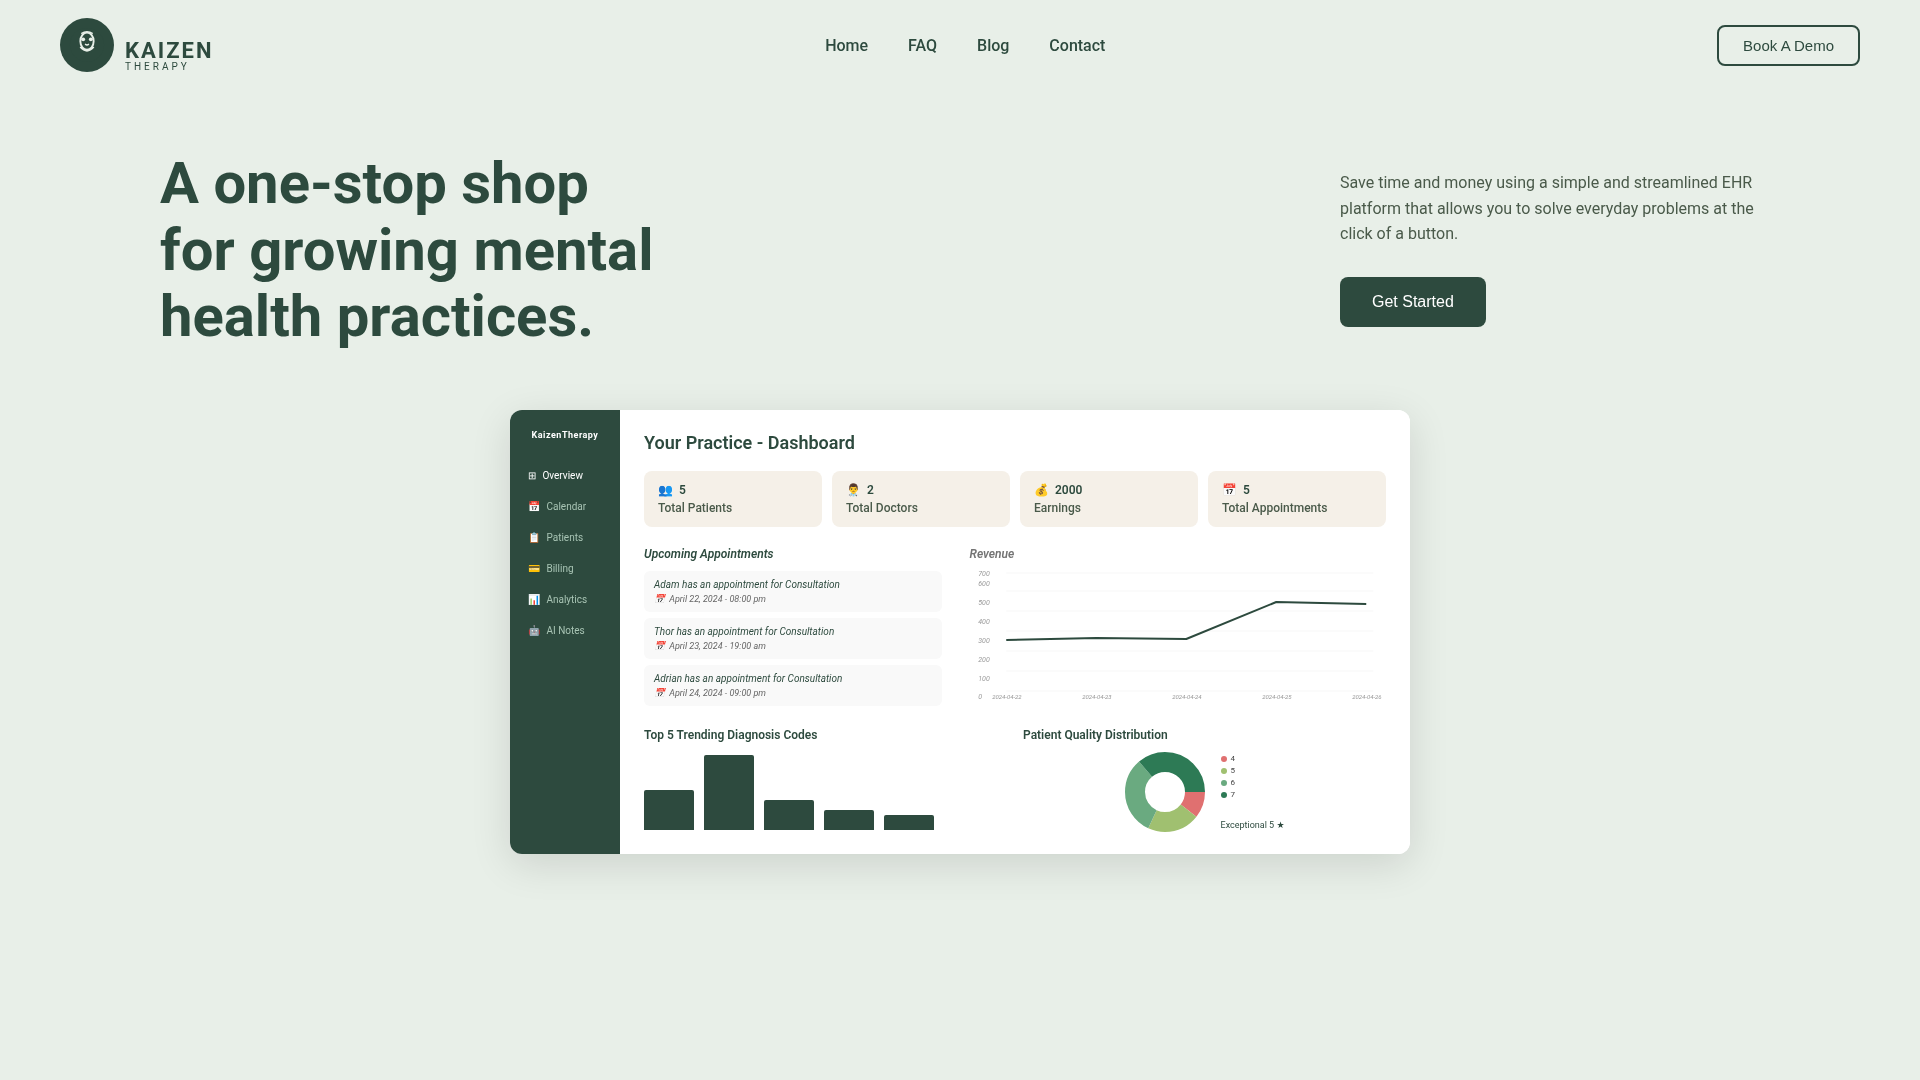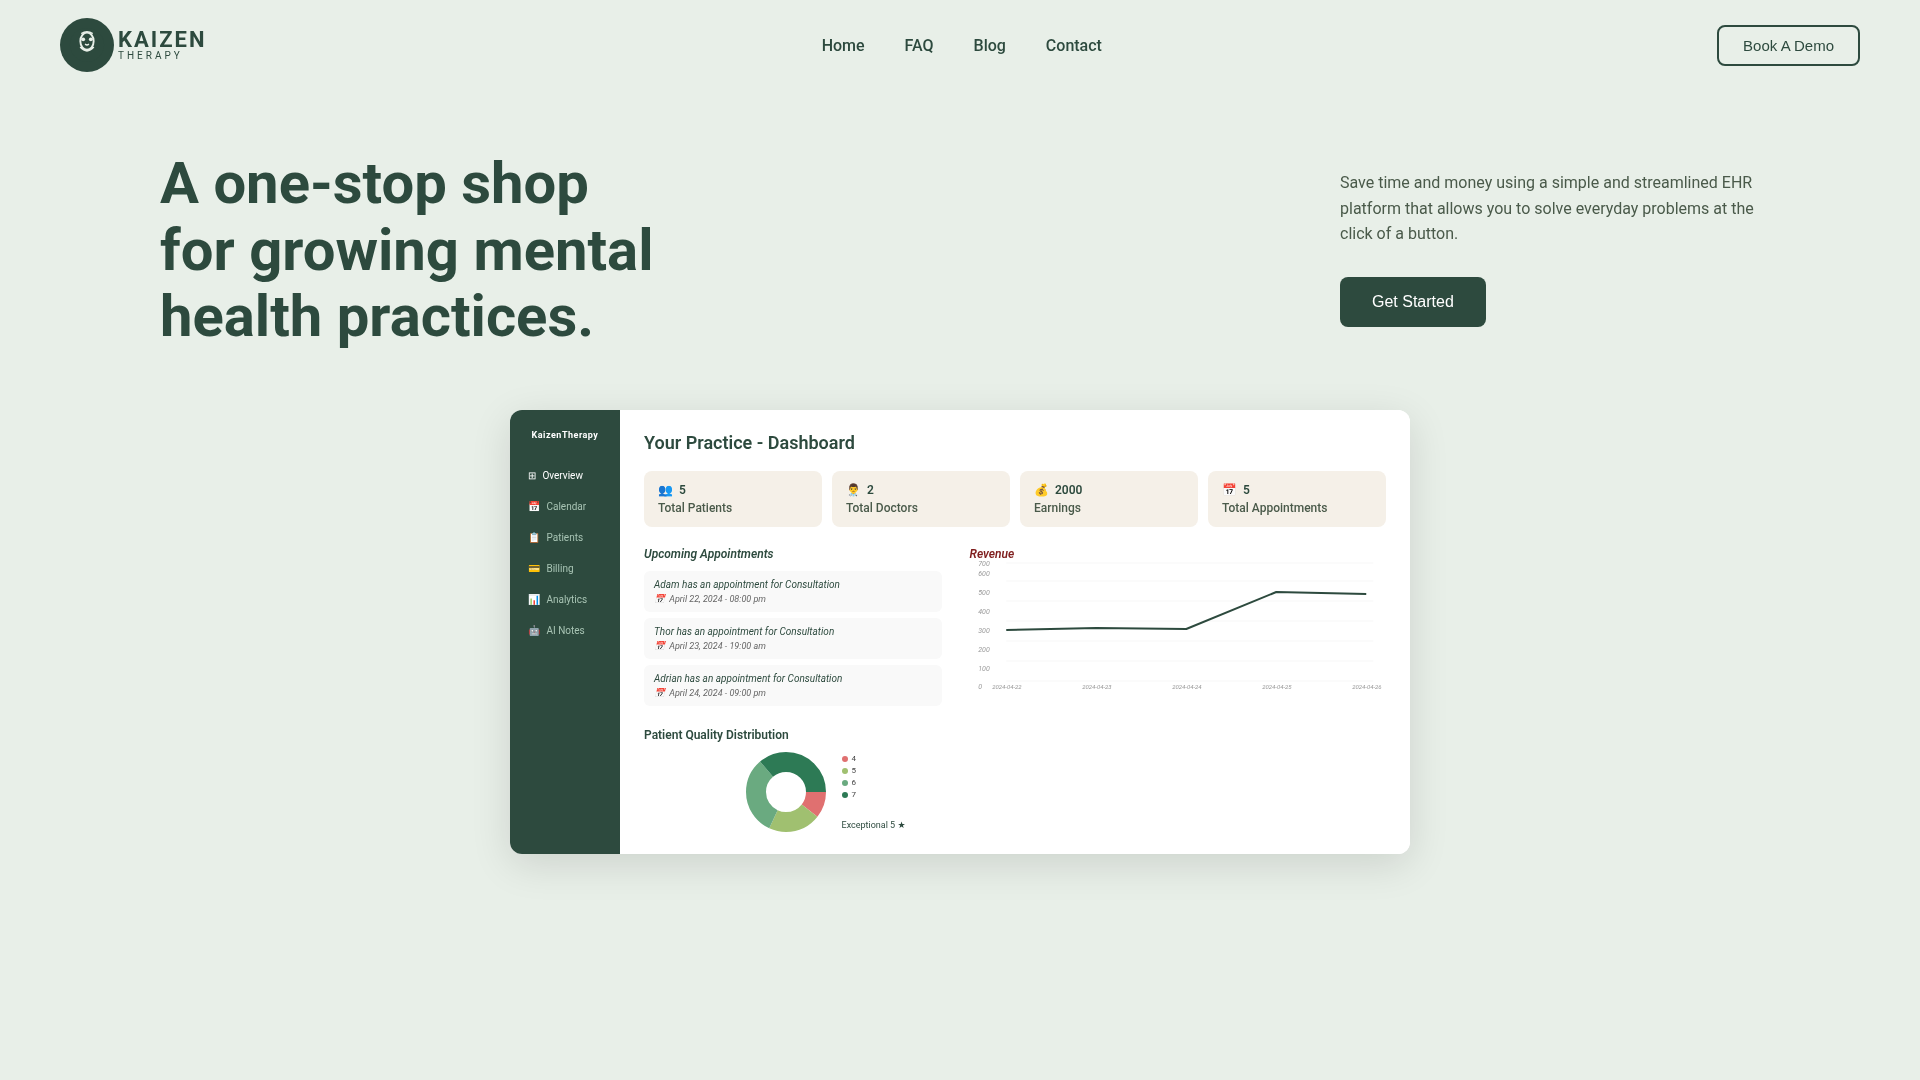--- a/index.html
+++ b/index.html
@@ -13,22 +13,22 @@
     
     nav {
       display: flex;
       align-items: center;
       justify-content: space-between;
       padding: 18px 60px;
       background: transparent;
     }
     .nav-logo {
       display: flex;
-      align-items: center;
-      gap: 4px;
+      align-items: flex-end;
+      gap: 11px;
     }
     .logo-circle {
       width: 54px;
       height: 54px;
       border-radius: 50%;
       background: #2d4a3e;
       display: flex;
       align-items: center;
       justify-content: center;
       overflow: hidden;
@@ -252,21 +252,22 @@
       color: #666;
     }
     .appt-date-icon {
       font-size: 9px;
     }
 
     
     .revenue-section h3 {
       font-size: 12px;
       font-weight: 600;
-      color: #7f1d1d;
+      color: #737373;
+      margin-bottom: 10px;
     }
     .revenue-chart {
       position: relative;
       height: 130px;
       background: #fff;
       border: none;
     }
     .chart-svg {
       width: 100%;
       height: 100%;
@@ -510,20 +511,45 @@
               <text x="194" y="128" font-size="6" fill="#999">2024-04-24</text>
               <text x="284" y="128" font-size="6" fill="#999">2024-04-25</text>
               <text x="374" y="128" font-size="6" fill="#999">2024-04-26</text>
             </svg>
           </div>
         </div>
       </div>
 
       <div class="dash-lower">
 
+        <div class="diagnosis-section">
+          <h3>Top 5 Trending Diagnosis Codes</h3>
+          <div class="bar-chart">
+            <div class="bar-col">
+              <div class="bar" style="height:40px;"></div>
+              <span class="bar-label"></span>
+            </div>
+            <div class="bar-col">
+              <div class="bar" style="height:75px; background:#2d4a3e;"></div>
+              <span class="bar-label"></span>
+            </div>
+            <div class="bar-col">
+              <div class="bar" style="height:30px;"></div>
+              <span class="bar-label"></span>
+            </div>
+            <div class="bar-col">
+              <div class="bar" style="height:20px;"></div>
+              <span class="bar-label"></span>
+            </div>
+            <div class="bar-col">
+              <div class="bar" style="height:15px;"></div>
+              <span class="bar-label"></span>
+            </div>
+          </div>
+        </div>
 
         <div class="quality-section">
           <h3>Patient Quality Distribution</h3>
           <div class="pie-wrapper">
             <svg class="pie-svg" viewBox="0 0 80 80" xmlns="http://www.w3.org/2000/svg">
 
               <circle cx="40" cy="40" r="30" fill="none" stroke="#e07070" stroke-width="20" stroke-dasharray="20 170" stroke-dashoffset="0"></circle>
               <circle cx="40" cy="40" r="30" fill="none" stroke="#a0c070" stroke-width="20" stroke-dasharray="40 150" stroke-dashoffset="-20"></circle>
               <circle cx="40" cy="40" r="30" fill="none" stroke="#6aaa80" stroke-width="20" stroke-dasharray="60 130" stroke-dashoffset="-60"></circle>
               <circle cx="40" cy="40" r="30" fill="none" stroke="#2d7a55" stroke-width="20" stroke-dasharray="69 120" stroke-dashoffset="-120"></circle>

